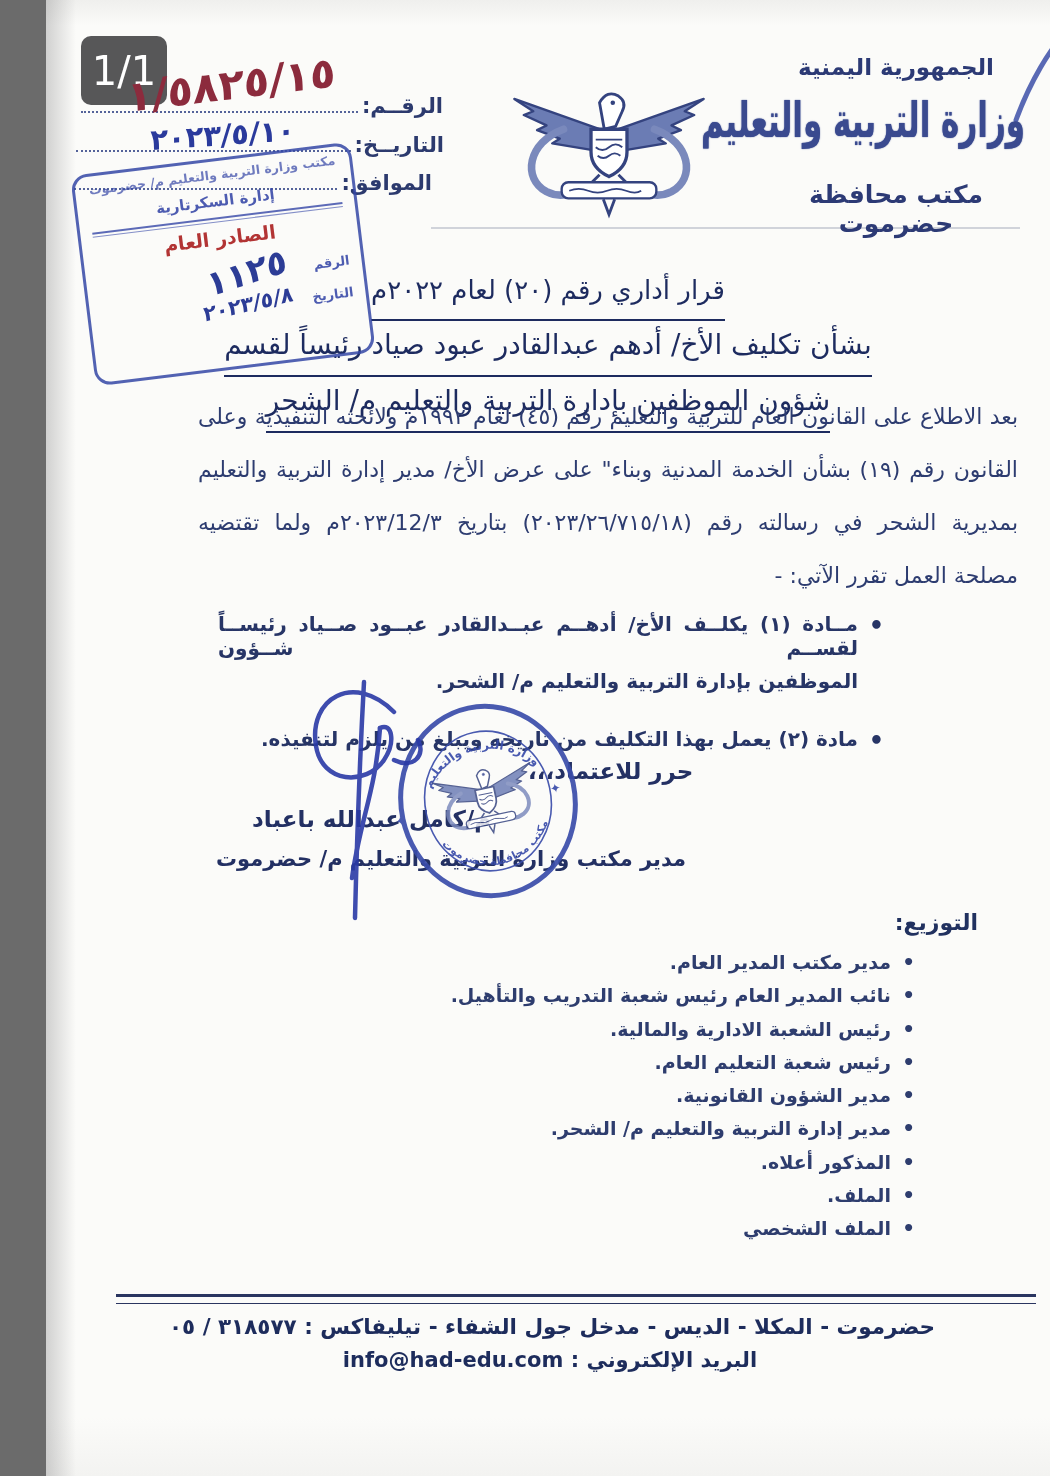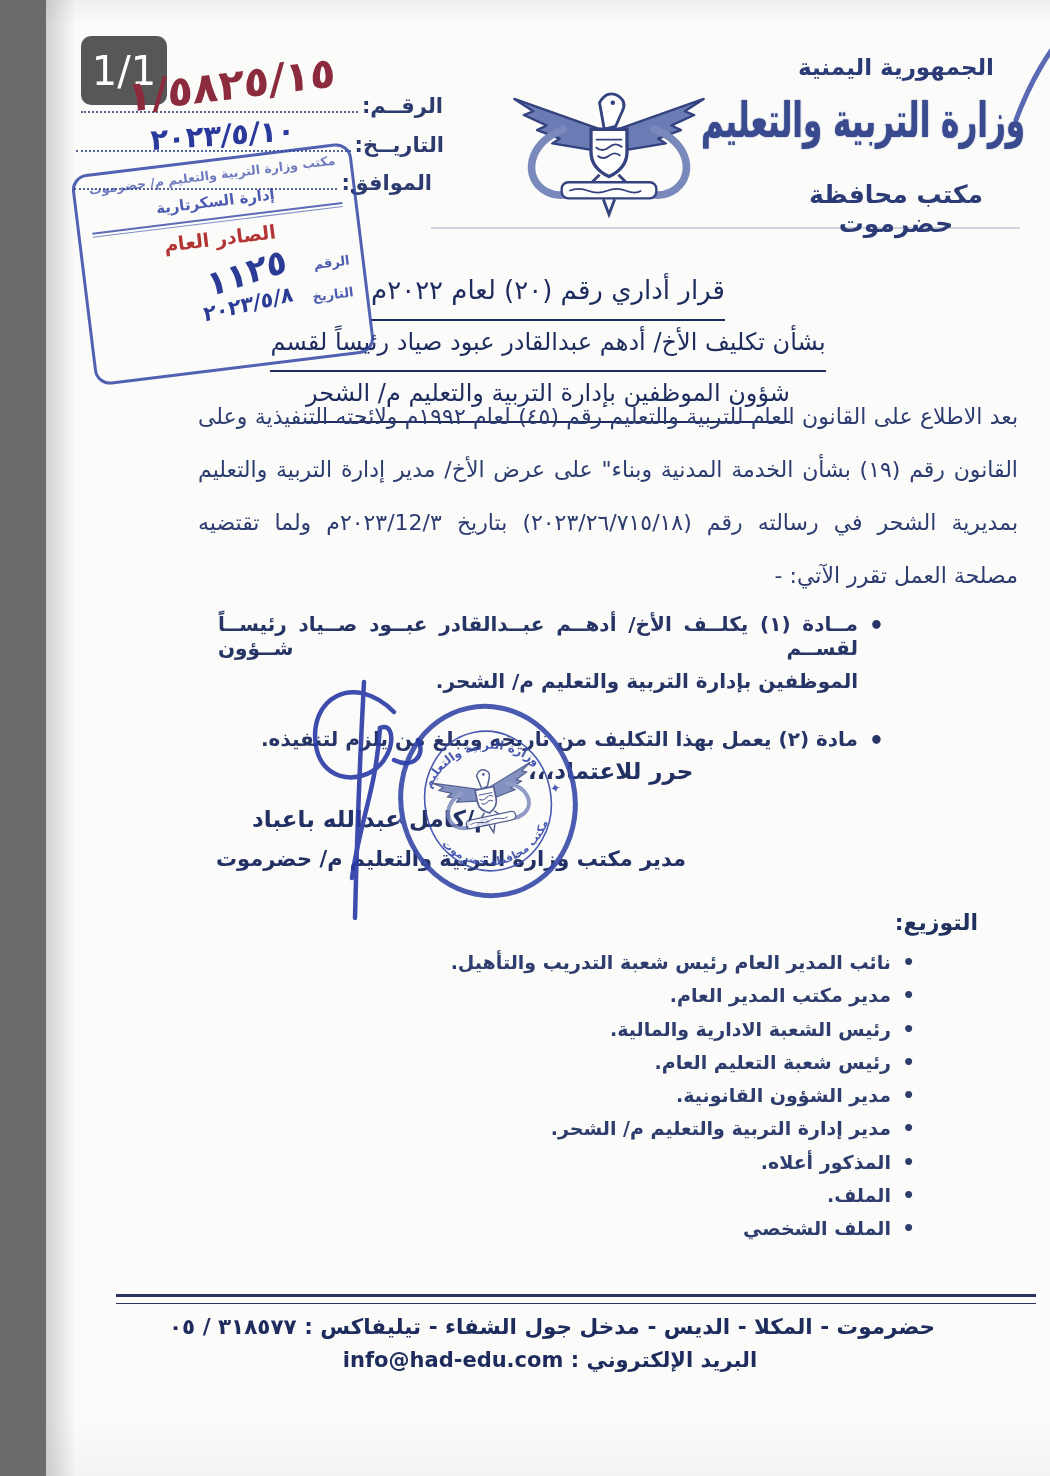--- a/index.html
+++ b/index.html
@@ -46,21 +46,21 @@
   .rstamp .row{display:flex;align-items:center;margin-top:6px;}
   .rstamp .row .slbl{font-size:13px;font-weight:700;}
   .rstamp .num{font-size:34px;font-weight:700;color:#2c3c96;transform:rotate(-11deg) skewX(-8deg);margin-right:26px;}
   .rstamp .dat{font-size:21px;font-weight:700;color:#2c3c96;transform:rotate(-6deg) skewX(-8deg);margin-right:18px;}
 
   
   .title-block{position:absolute;left:0;right:0;top:268px;text-align:center;color:#1d2b5f;}
   .title-block div{margin-top:7px;}
   .title-block span{display:inline-block;border-bottom:2.5px solid #1d2b5f;padding-bottom:14px;font-weight:400;}
   .t1 span{font-size:26px;}
-  .t2 span,.t3 span{font-size:24px;}
+  .t2 span,.t3 span{font-size:28px;}
 
   
   .body-text{position:absolute;right:32px;left:152px;top:404px;color:#2d3c70;font-size:22px;}
   .body-text .ln{height:53px;text-align:justify;text-align-last:justify;text-justify:inter-word;}
   .body-text .ln-last{text-align:right;text-align-last:right;}
 
   .articles{position:absolute;right:162px;left:172px;top:612px;color:#273566;font-size:20px;font-weight:700;}
   .art{position:relative;padding-right:30px;}
   .art::before{content:"•";position:absolute;right:4px;top:0;font-size:24px;}
   .art .al1{text-align:justify;text-align-last:justify;height:57px;}
@@ -224,22 +224,22 @@
     <g fill="none" stroke="#2a3aa6" stroke-width="4.5" stroke-linecap="round" opacity=".9">
       <path d="M100 42 C 60 2, 14 28, 22 76 C 28 114, 72 116, 90 90 C 102 72, 98 52, 86 58"></path>
       <path d="M86 58 C 82 120, 66 150, 58 208"></path>
       <path d="M70 12 C 66 85, 63 165, 61 248"></path>
       <path d="M100 90 C 120 100, 132 84, 124 70"></path>
     </g>
   </svg>
 
   <div class="dist-head">التوزيع:</div>
   <ul class="dist-list">
+    <li>مدير مكتب المدير العام.</li>
     <li>نائب المدير العام رئيس شعبة التدريب والتأهيل.</li>
-    <li>مدير مكتب المدير العام.</li>
     <li>رئيس الشعبة الادارية والمالية.</li>
     <li>رئيس شعبة التعليم العام.</li>
     <li>مدير الشؤون القانونية.</li>
     <li>مدير إدارة التربية والتعليم م/ الشحر.</li>
     <li>المذكور أعلاه.</li>
     <li>الملف.</li>
     <li>الملف الشخصي</li>
   </ul>
 
   <div class="foot-rule"></div>

